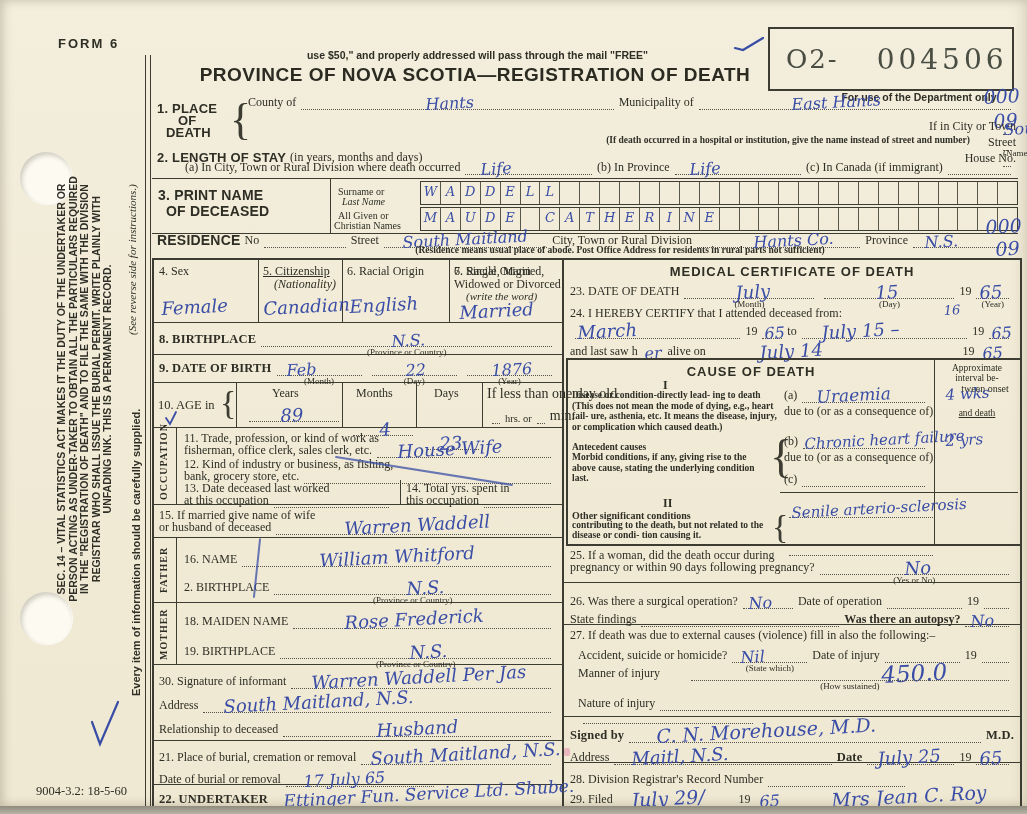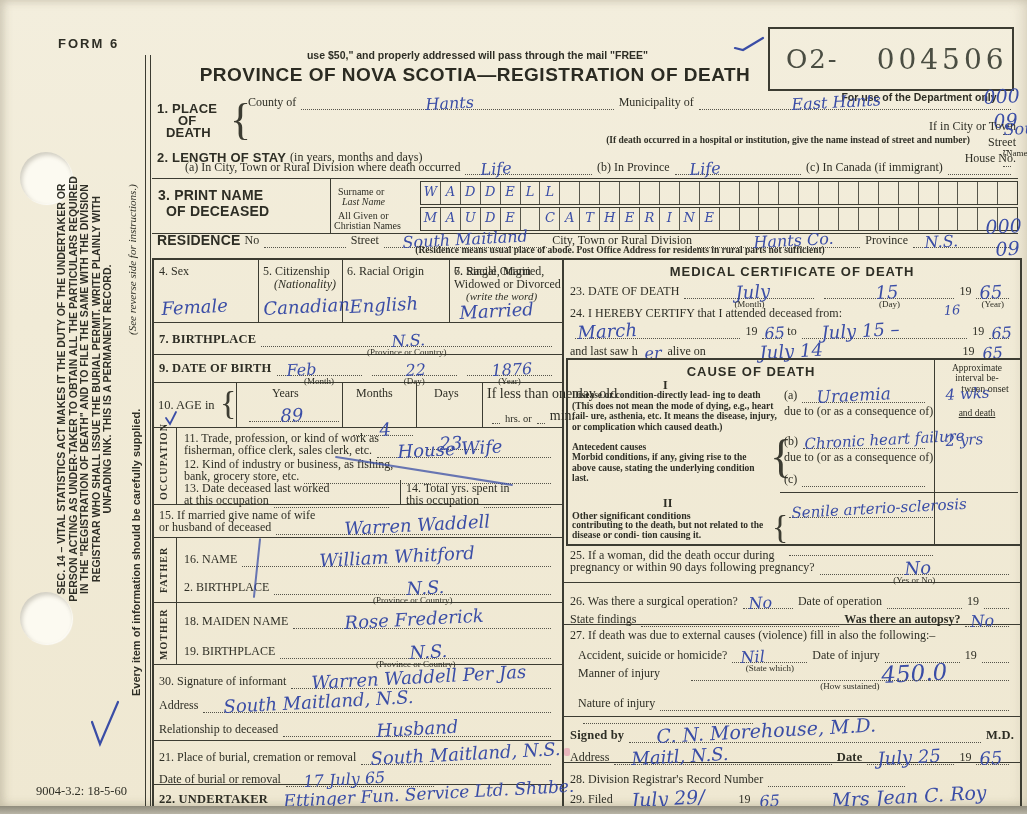--- a/index.html
+++ b/index.html
@@ -216,35 +216,35 @@
   <div class="abs" style="left:152px;top:258px;width:866px;height:548px;border:2px solid #3c3c32;">
 
     <div class="vline" style="left:408px;top:0;height:548px;border-left-width:2px;"></div>
 
     <div class="hline" style="left:0;top:62px;width:408px;"></div>
     <div class="vline" style="left:104px;top:0;height:62px;"></div>
     <div class="vline" style="left:188px;top:0;height:62px;"></div>
     <div class="vline" style="left:295px;top:0;height:62px;"></div>
 
     <div class="abs lbl" style="left:5px;top:4px;">4. Sex</div>
-    <div class="abs lbl" style="left:109px;top:4px;">5. Citizenship</div>
+    <div class="abs lbl" style="left:109px;top:4px;text-decoration:underline;">5. Citizenship</div>
     <div class="abs lbl i" style="left:120px;top:17px;">(Nationality)</div>
     <div class="abs lbl" style="left:300px;top:4px;left:300px;">6. Racial Origin</div>
     <div class="abs lbl" style="left:300px;top:4px;">7. Single, Married,</div>
     <div class="abs lbl" style="left:193px;top:4px;">6. Racial Origin</div>
     <div class="abs lbl" style="left:300px;top:17px;">Widowed or Divorced</div>
     <div class="abs lbl i" style="left:312px;top:30px;font-size:11px;">(write the word)</div>
     <div class="abs hw" style="left:8px;top:40px;font-size:18px;">Female</div>
     <div class="abs hw" style="left:110px;top:40px;font-size:18px;">Canadian</div>
     <div class="abs hw" style="left:196px;top:38px;font-size:18px;">English</div>
     <div class="abs hw" style="left:306px;top:44px;font-size:18px;">Married</div>
 
     <div class="hline" style="left:0;top:94px;width:408px;"></div>
     <div class="abs row" style="left:5px;top:72px;width:398px;">
-      <span class="big" style="font-family:'Liberation Serif',serif;font-size:12.5px;">7. BIRTHPLACE</span>
+      <span class="big" style="font-family:'Liberation Serif',serif;font-size:12.5px;">8. BIRTHPLACE</span>
       <span class="f">
         <span class="hw" style="left:45%;">N.S.</span>
         <span class="cap">(Province or Country)</span>
       </span>
     </div>
 
     <div class="hline" style="left:0;top:122px;width:408px;"></div>
     <div class="abs row" style="left:5px;top:101px;width:398px;">
       <span class="big" style="font-family:'Liberation Serif',serif;font-size:12.5px;">9. DATE OF BIRTH</span>
       <span class="f">

